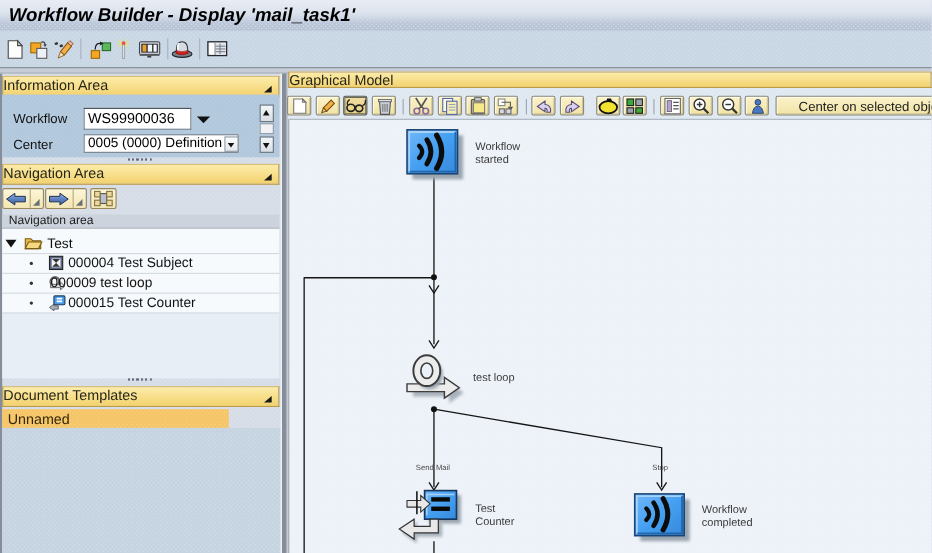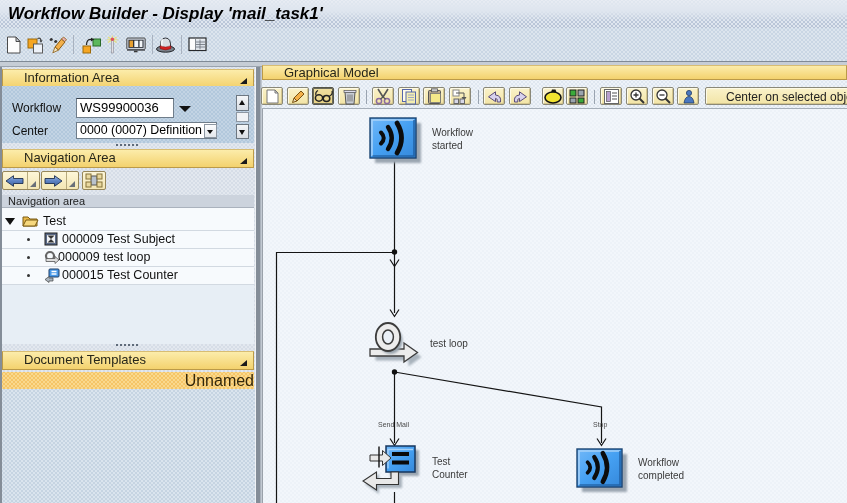--- a/index.html
+++ b/index.html
@@ -1,18 +1,18 @@
 <!DOCTYPE html>
 <html><head><meta charset="utf-8">
 <style>
 html,body{margin:0;padding:0;}
 body{width:847px;height:503px;overflow:hidden;position:relative;font-family:"Liberation Sans",sans-serif;background:#cdd9e7;}
 .abs{position:absolute;}
 .dith{background-image:radial-gradient(var(--d) 27%,transparent 28%),radial-gradient(var(--d) 27%,transparent 28%);background-size:4px 4px;background-position:0 0,2px 2px;}
-.hdr{position:absolute;left:2px;width:252px;height:19px;background:linear-gradient(180deg,#fcecaa,#f3d26e);border:1px solid #bb9a48;border-top-color:#d8bd72;box-sizing:border-box;font-size:13px;color:#26261a;line-height:16px;padding-left:21px;}
+.hdr{position:absolute;left:2px;width:252px;height:19px;background:linear-gradient(180deg,#fcecaa,#f3d26e);border:1px solid #bb9a48;border-top-color:#d8bd72;box-sizing:border-box;font-size:13px;color:#26261a;line-height:16px;}
 .hdr .tri{position:absolute;right:6px;bottom:3px;width:0;height:0;border-left:7px solid transparent;border-bottom:6px solid #1a1a1a;}
 .btn{position:absolute;height:18px;width:22px;background:linear-gradient(180deg,#faf2ca,#f2e4a6);border:1px solid #8a8878;border-radius:2px;box-sizing:border-box;box-shadow:inset 1px 1px 0 #fdfae6, inset -1px -1px 0 #d4c68e;}
 .sep-v{position:absolute;width:1px;background:#a9b2bf;}
 svg{position:absolute;overflow:visible;}
 .lbl{position:absolute;font-size:12px;color:#111;}
 </style></head>
 <body>
 
 <div class="abs" style="left:0;top:0;width:847px;height:28px;background-image:linear-gradient(180deg,#e9edf4 0%,#dde4ee 40%,#bcc8da 75%,#b7c3d5 100%);"></div>
 <div class="abs dith" style="--d:#dfe6ef;left:0;top:0;width:847px;height:28px;"></div>
@@ -76,21 +76,21 @@
 <div class="abs" style="left:0;top:61px;width:847px;height:6px;background:#c6cdd6;border-top:1px solid #808a96;border-bottom:1px solid #9aa3ae;box-sizing:border-box;"></div>
 
 <div class="abs dith" style="--d:#e3e8ef;left:0;top:67px;width:257px;height:436px;background-color:#d6dde7;border-left:2px solid #848d98;box-sizing:border-box;"></div>
 
 <div class="hdr" style="top:69px;">Information Area<span class="tri"></span></div>
 <div class="abs dith" style="--d:#c3d4e4;left:2px;top:86px;width:252px;height:57px;background-color:#b2c8dc;"></div>
 <div class="lbl" style="left:12px;top:101px;">Workflow</div>
 <div class="abs" style="left:76px;top:98px;width:93px;height:18px;background:#fff;border:1px solid #6f7d8a;border-top:1px solid #39434e;font-size:13px;line-height:17px;padding-left:3px;color:#000;">WS99900036</div>
 <div class="abs" style="left:179px;top:106px;width:0;height:0;border-left:6.5px solid transparent;border-right:6.5px solid transparent;border-top:6px solid #111;"></div>
 <div class="lbl" style="left:12px;top:124px;">Center</div>
-<div class="abs" style="left:76px;top:122px;width:141px;height:17px;background:#fff;border:1px solid #6f7d8a;font-size:12.4px;line-height:15px;padding-left:3px;color:#000;box-sizing:border-box;white-space:nowrap;">0000 (0007) Definition</div>
+<div class="abs" style="left:76px;top:122px;width:141px;height:17px;background:#fff;border:1px solid #6f7d8a;font-size:12.4px;line-height:15px;padding-left:3px;color:#000;box-sizing:border-box;white-space:nowrap;">0005 (0000) Definition</div>
 <div class="abs" style="left:204px;top:124px;width:13px;height:14px;background:linear-gradient(180deg,#fbfcfd,#e3e7ec);border:1px solid #8d97a2;box-sizing:border-box;"></div>
 <div class="abs" style="left:207px;top:130px;width:0;height:0;border-left:3.5px solid transparent;border-right:3.5px solid transparent;border-top:4.5px solid #111;"></div>
 
 <div class="abs" style="left:236px;top:95px;width:13px;height:16px;background:linear-gradient(180deg,#f4f6f8,#d9dee4);border:1px solid #6d7781;box-sizing:border-box;"></div>
 <div class="abs" style="left:239px;top:100px;width:0;height:0;border-left:3.5px solid transparent;border-right:3.5px solid transparent;border-bottom:5.5px solid #111;"></div>
 <div class="abs" style="left:236px;top:112px;width:13px;height:10px;background:#f0f2f5;border:1px solid #8d97a2;box-sizing:border-box;"></div>
 <div class="abs" style="left:236px;top:124px;width:13px;height:15px;background:linear-gradient(180deg,#f4f6f8,#d9dee4);border:1px solid #6d7781;box-sizing:border-box;"></div>
 <div class="abs" style="left:239px;top:130px;width:0;height:0;border-left:3.5px solid transparent;border-right:3.5px solid transparent;border-top:5.5px solid #111;"></div>
 
 <div class="abs" style="left:116px;top:144px;width:22px;height:2px;background:repeating-linear-gradient(90deg,#5f6b7a 0 2px,transparent 2px 4px);"></div>
@@ -153,27 +153,27 @@
       <circle cx="6" cy="6" r="4" fill="none" stroke="#666" stroke-width="2.2"></circle>
       <path d="M2 10.5 h9 v-2 l4 3.5 l-4 3.5 v-2 h-9 z" fill="#ddd" stroke="#555" stroke-width="0.8" transform="translate(0,-2)"></path>
     </svg>
     <svg class="abs" style="left:43px;top:268px" width="17" height="15" viewBox="0 0 17 15">
       <rect x="6" y="1" width="10" height="8" rx="1" fill="#4a9ae8" stroke="#1c3c64"></rect>
       <path d="M8.5 3.5 h5 M8.5 6 h5" stroke="#fff" stroke-width="1.6"></path>
       <path d="M6 10 h4 v3 h-4 v1.5 l-4 -3 l4 -3 z" fill="#aab4be" stroke="#444" stroke-width="0.7"></path>
     </svg>
   </div>
 <div class="lbl" style="left:43px;top:214px;font-size:12.5px;">Test</div>
-<div class="lbl" style="left:62px;top:232px;font-size:12.5px;">000009 Test Subject</div>
-<div class="lbl" style="left:58px;top:250px;font-size:12.5px;">000009 test loop</div>
+<div class="lbl" style="left:62px;top:232px;font-size:12.5px;">000004 Test Subject</div>
+<div class="lbl" style="left:46px;top:250px;font-size:12.5px;">000009 test loop</div>
 <div class="lbl" style="left:62px;top:268px;font-size:12.5px;">000015 Test Counter</div>
 
 <div class="abs" style="left:116px;top:344px;width:22px;height:2px;background:repeating-linear-gradient(90deg,#5f6b7a 0 2px,transparent 2px 4px);"></div>
 <div class="hdr" style="top:351px;">Document Templates<span class="tri"></span></div>
-<div class="abs dith" style="--d:#fad98e;left:2px;top:372px;width:252px;height:17px;background-color:#f5c567;font-size:16px;color:#33270a;line-height:17px;padding-left:5px;box-sizing:border-box;text-align:right;">Unnamed</div>
+<div class="abs dith" style="--d:#fad98e;left:2px;top:372px;width:206px;height:17px;background-color:#f5c567;font-size:13px;color:#33270a;line-height:17px;padding-left:5px;box-sizing:border-box;">Unnamed</div>
 <div class="abs dith" style="--d:#dae4ee;left:2px;top:389px;width:255px;height:114px;background-color:#c6d4e2;"></div>
 
 <div class="abs" style="left:255px;top:67px;width:7px;height:436px;background:linear-gradient(90deg,#eef1f5 0 1px,#848d98 1px 5px,#aab2bc 5px 6px,#c2c9d2 6px 7px);"></div>
 
 <div class="hdr" style="left:262px;top:65px;width:585px;height:15px;line-height:14px;">Graphical Model</div>
 <div class="abs dith" style="--d:#eef3f9;left:262px;top:80px;width:585px;height:29px;background-color:#dfe7f0;border-bottom:1px solid #a5aeb8;box-sizing:border-box;"></div>
 <div id="gmbtns">
     <div class="btn" style="left:261px;top:87px;"></div>
     <div class="btn" style="left:286.7px;top:87px;"></div>
     <div class="btn" style="left:312.4px;top:87px;background:linear-gradient(180deg,#f0dfa0,#e8d284);border:1px solid #55554a;box-shadow:inset 0 0 0 1px #6a6a5a;"></div>

